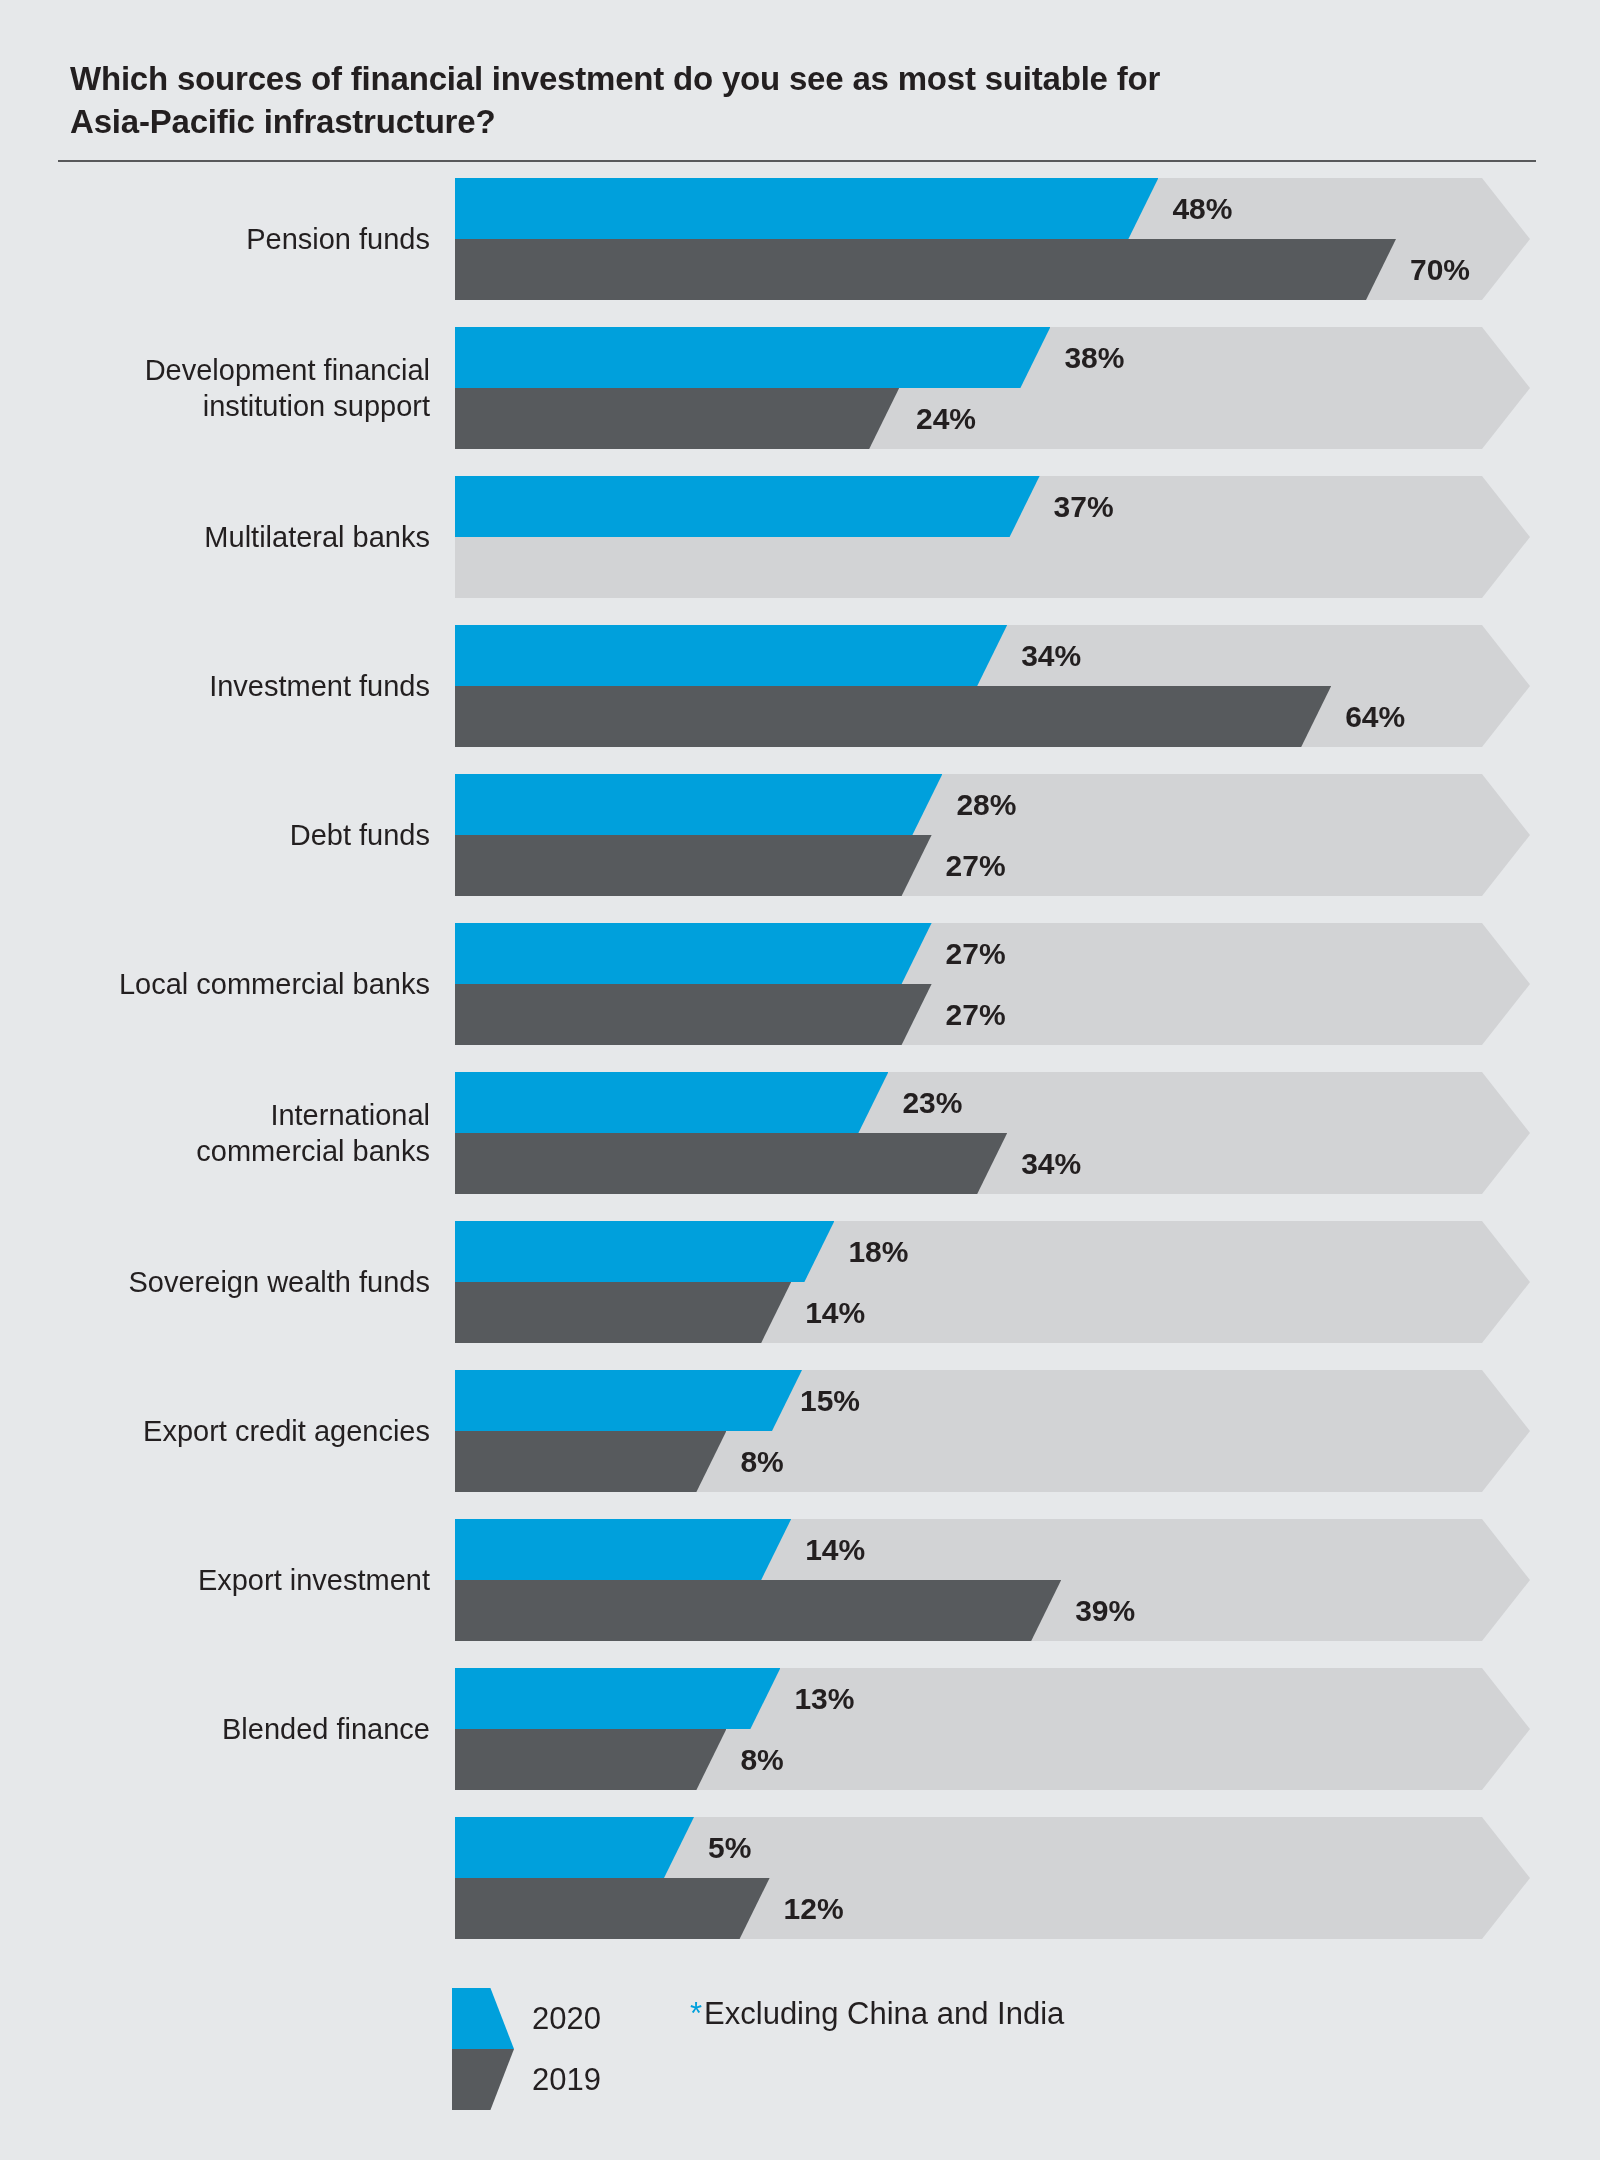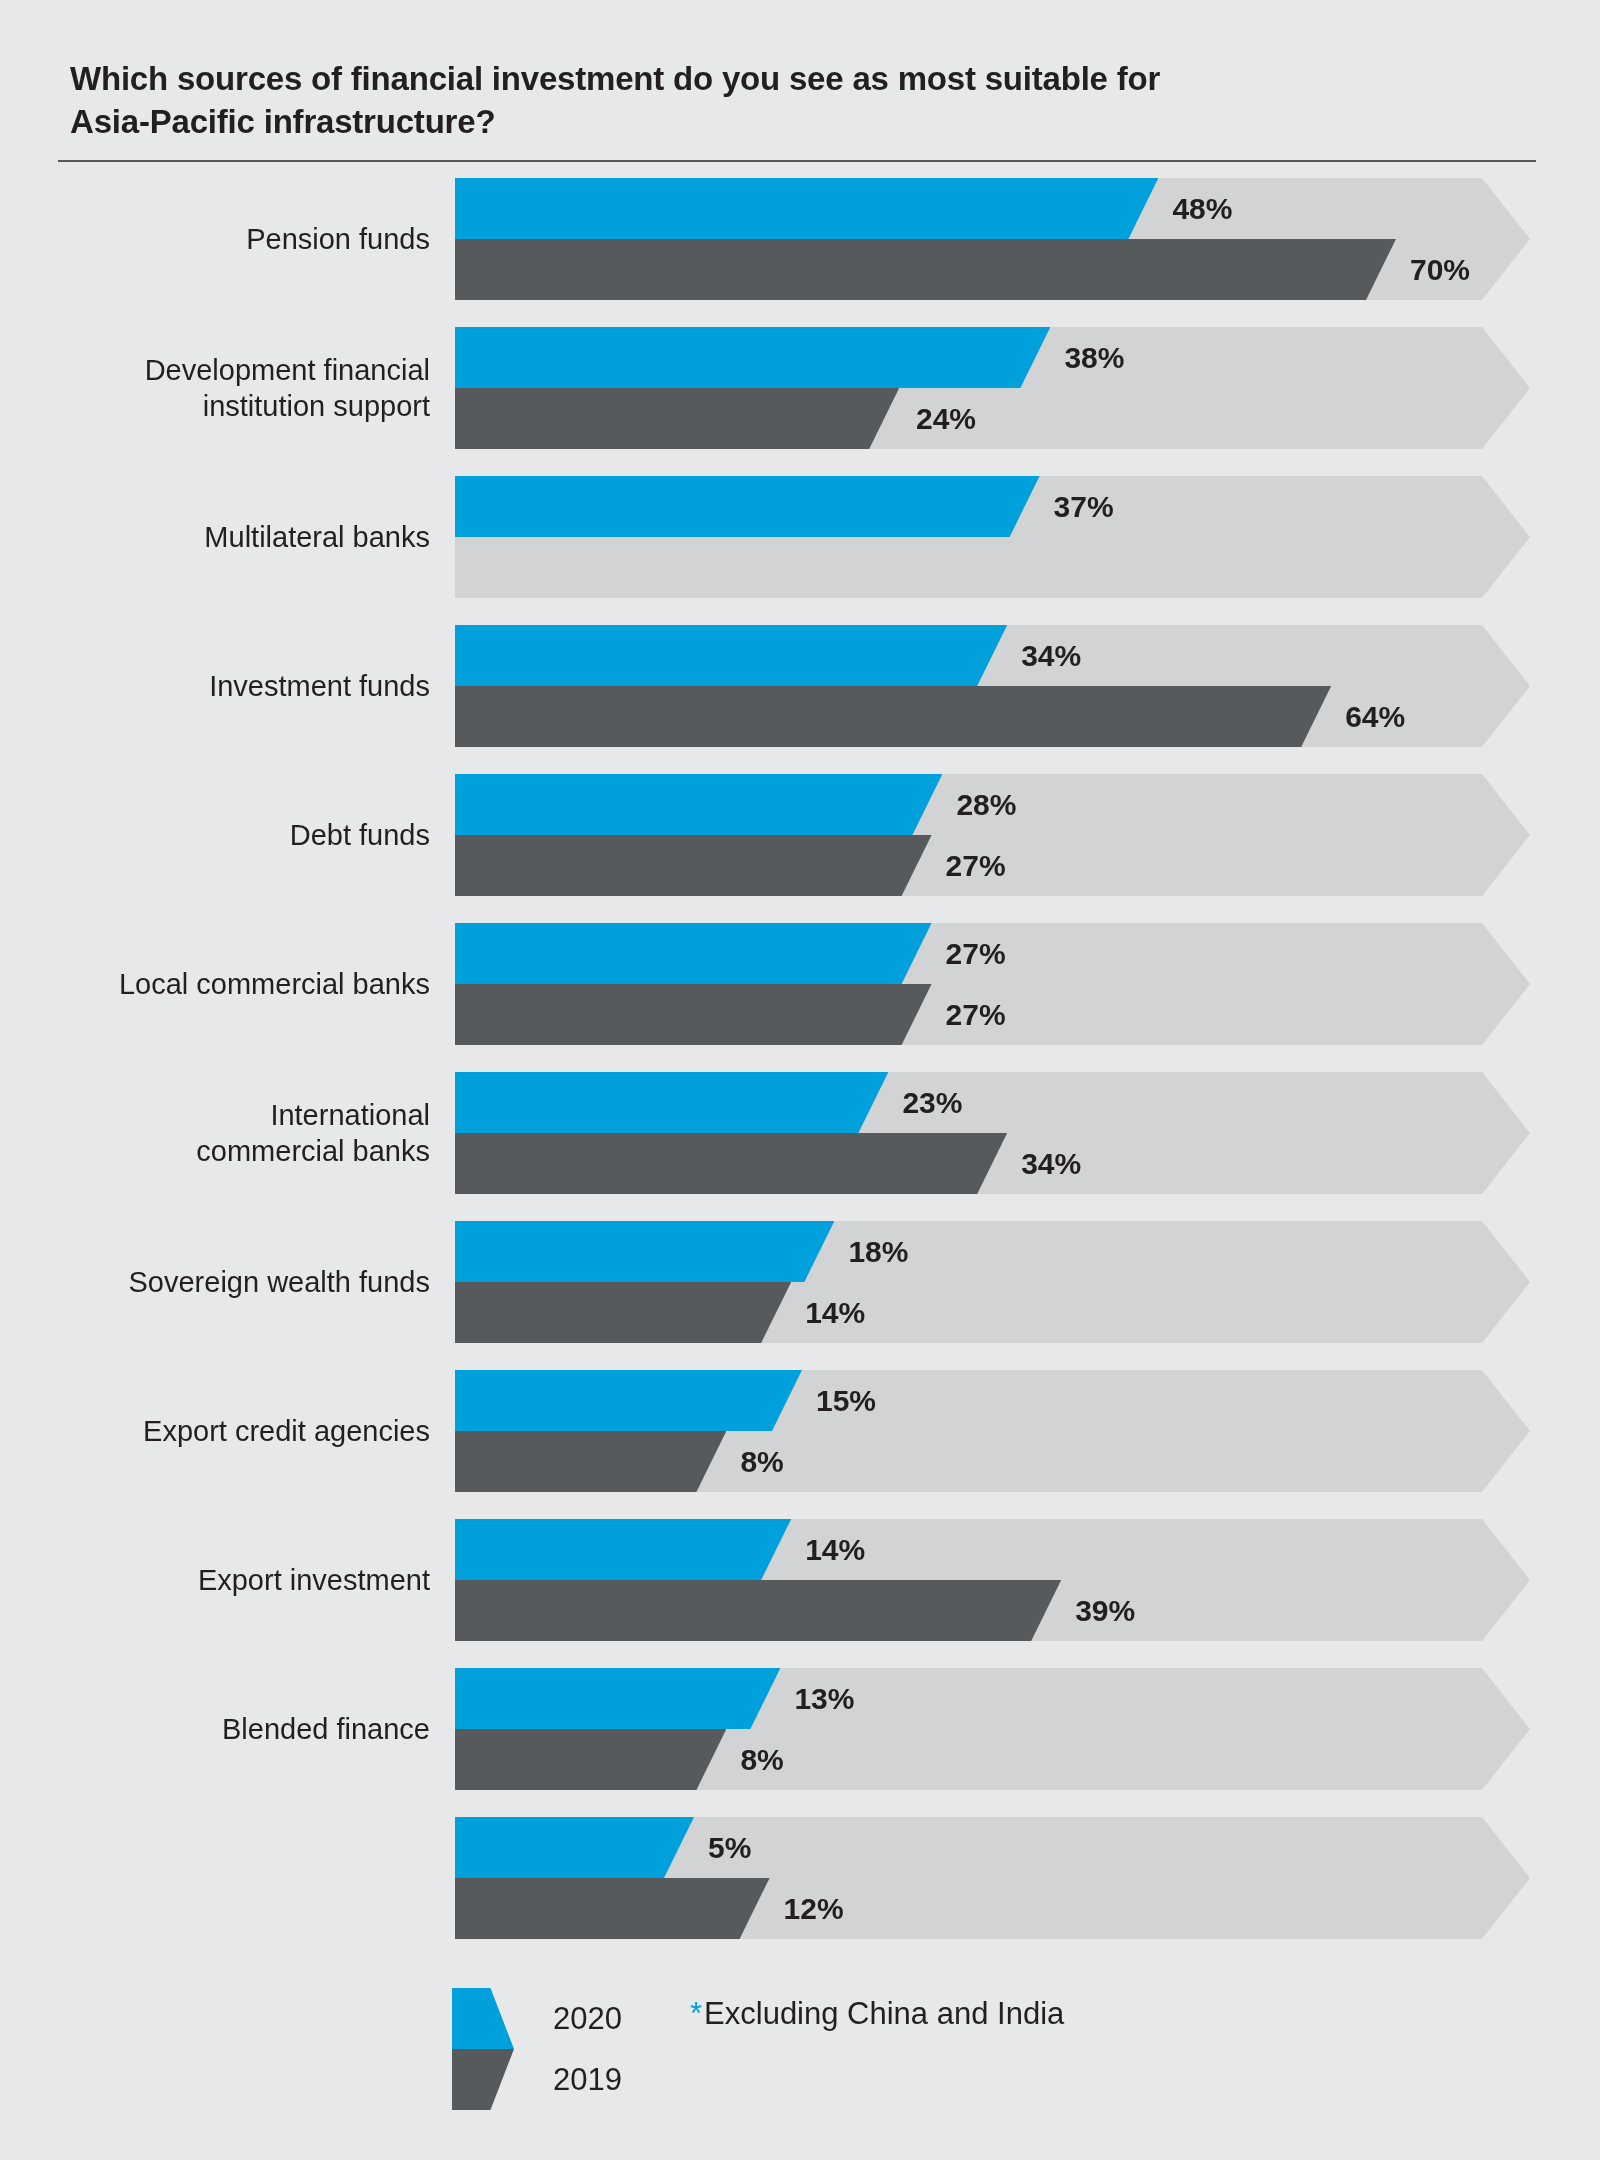--- a/index.html
+++ b/index.html
@@ -126,21 +126,20 @@
   .bar-value.y2020 { top: 0; }
   .bar-value.y2019 { top: 61px; }
 
   
   .legend {
     position: absolute;
     left: 452px;
     top: 1988px;
     display: flex;
     align-items: flex-start;
-    gap: 21px;
   }
   .legend-swatches {
     position: relative;
     width: 62px;
     height: 122px;
     margin-right: 18px;
   }
   .swatch {
     position: absolute;
     left: 0;
@@ -277,21 +276,21 @@
           <div class="bar-value y2020" style="left: 393.4px;">18%</div>
           <div class="bar y2019" style="width: 336.2px;"></div>
           <div class="bar-value y2019" style="left: 350.2px;">14%</div>
         </div>
       </div>
       <div class="row">
         <div class="row-label">Export credit agencies</div>
         <div class="track"></div>
         <div class="bars">
           <div class="bar y2020" style="width: 347px;"></div>
-          <div class="bar-value y2020" style="left: 361px;">15%</div>
+          <div class="bar-value y2020" style="left: 345px;">15%</div>
           <div class="bar y2019" style="width: 271.4px;"></div>
           <div class="bar-value y2019" style="left: 285.4px;">8%</div>
         </div>
       </div>
       <div class="row">
         <div class="row-label">Export investment</div>
         <div class="track"></div>
         <div class="bars">
           <div class="bar y2020" style="width: 336.2px;"></div>
           <div class="bar-value y2020" style="left: 350.2px;">14%</div>

